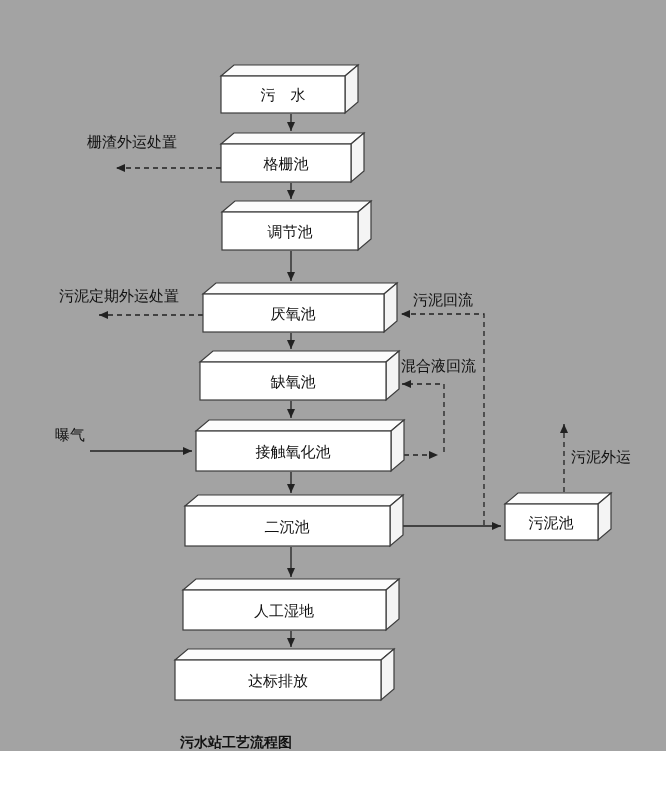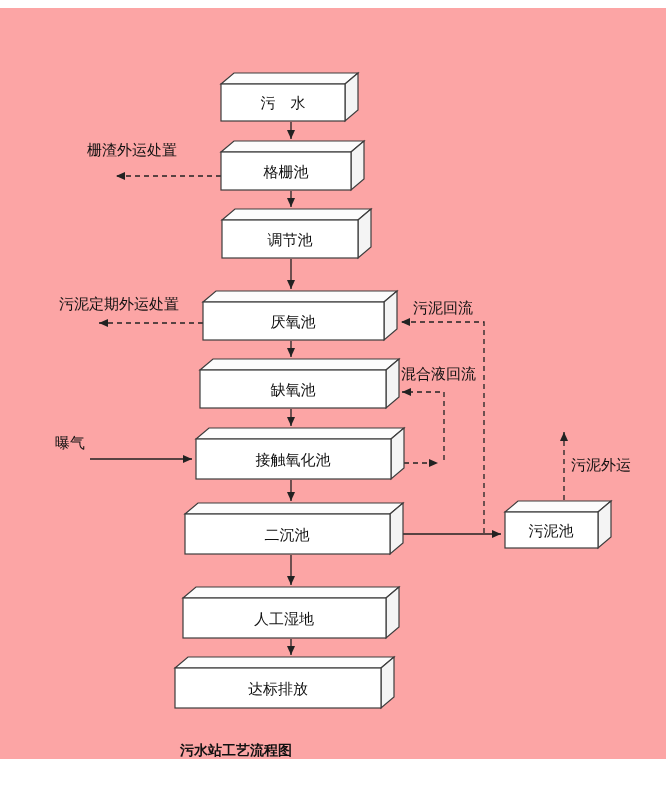--- a/index.html
+++ b/index.html
@@ -4,22 +4,22 @@
 <style>
   html, body {
     margin: 0;
     padding: 0;
     background: #ffffff;
   }
   .page {
     position: relative;
     width: 666px;
     height: 751px;
-    background: #fca5a5;
-    margin: 8px auto;
+    background: #a3a3a3;
+    margin: 0 auto;
     font-family: "Liberation Sans", sans-serif;
   }
   svg { display: block; }
   .box-front { fill: #ffffff; stroke: #3c3c3c; stroke-width: 1.2; stroke-linejoin: miter; }
   .box-top   { fill: #fcfcfc; stroke: #3c3c3c; stroke-width: 1.2; stroke-linejoin: miter; }
   .box-side  { fill: #f4f4f4; stroke: #3c3c3c; stroke-width: 1.2; stroke-linejoin: miter; }
   .flow { stroke: #222222; stroke-width: 1.3; fill: none; }
   .dashed { stroke-dasharray: 5 4; }
   text {
     font-family: "Liberation Sans", sans-serif;

